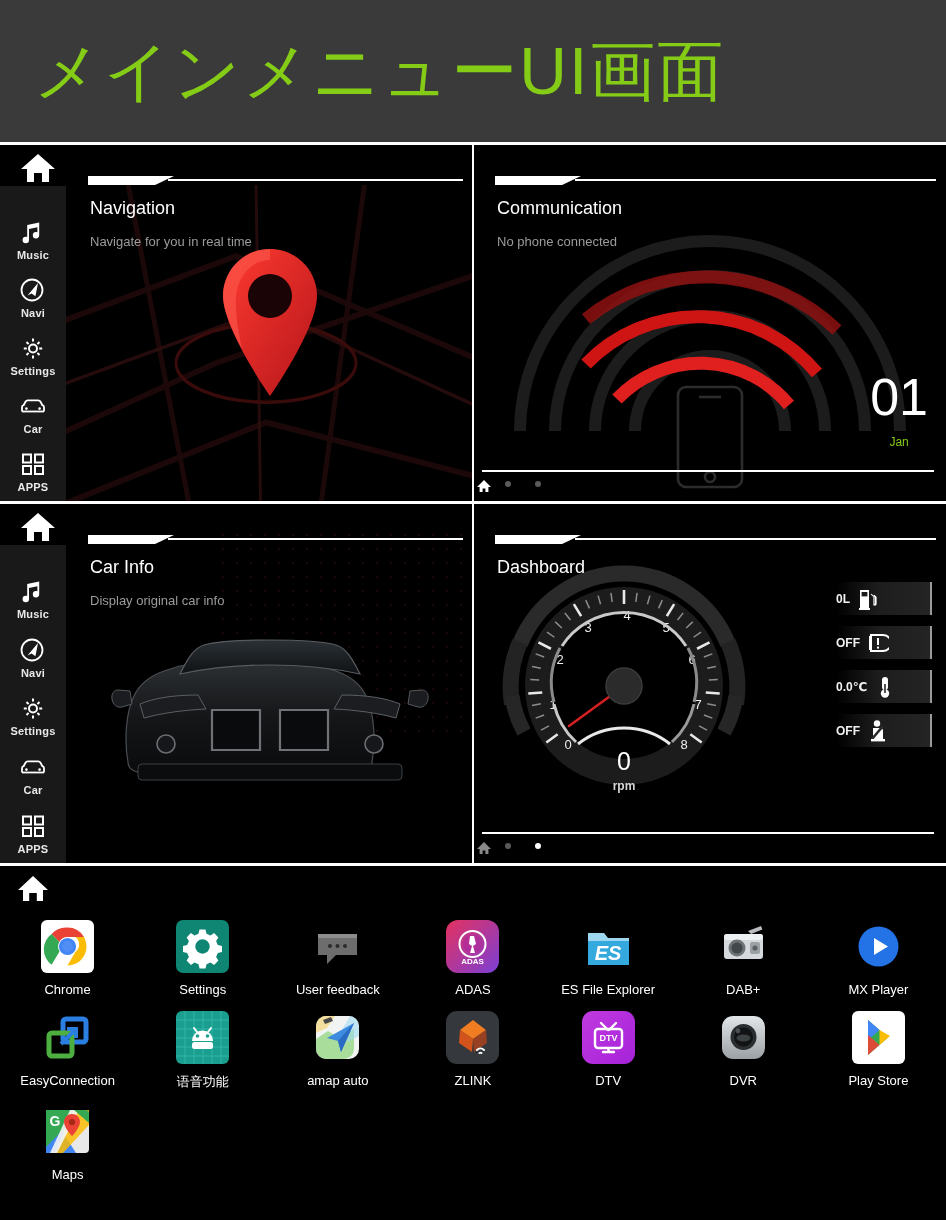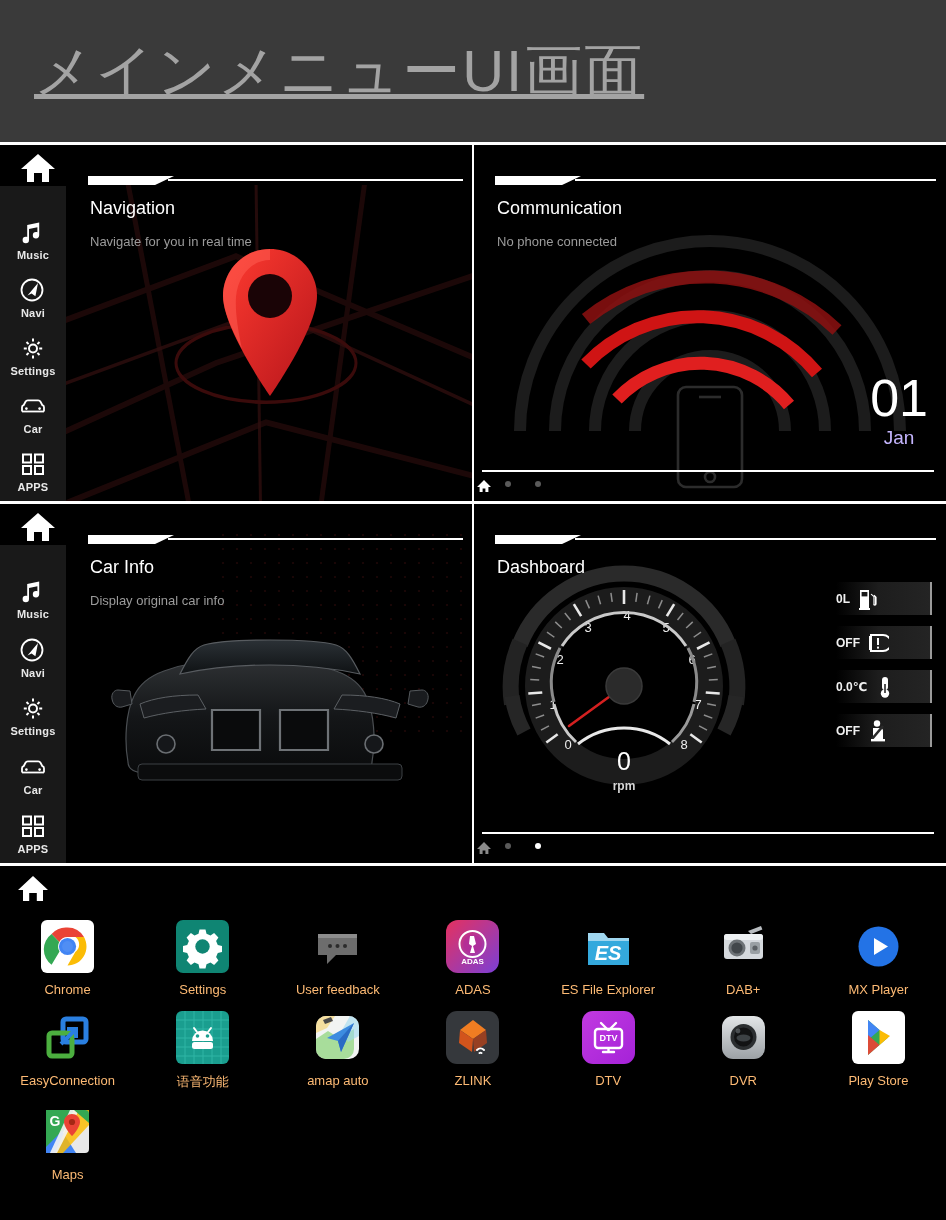--- a/index.html
+++ b/index.html
@@ -9,22 +9,22 @@
     font-family:"Liberation Sans","DejaVu Sans",sans-serif;
     color:#fff;
   }
 
   
   .banner {
     width:946px; height:142px; background:#3a3a3a;
     display:flex; align-items:center; padding-left:34px;
   }
   .banner-title {
-    font-size:58px; color:#a3a3a3; letter-spacing:2px;
-    font-weight:400; line-height:1;text-decoration:underline;
+    font-size:66px; color:#84cc16; letter-spacing:2px;
+    font-weight:400; line-height:1;
   }
 
   
   .panel {
     position:relative; width:946px; height:362px;
     background:#000; overflow:hidden;
     border-top:3px solid #fff; border-bottom:3px solid #fff;
   }
   .panel.p2 { border-top:0; }
 
@@ -83,21 +83,21 @@
   .nav-grid { position:absolute; left:0; top:40px; width:100%; height:100%; opacity:.55; }
   .pin { position:absolute; left:50%; top:96px; transform:translateX(-50%); }
 
   
   .comm-art { position:absolute; inset:0; }
   .comm-waves { position:absolute; left:50%; top:56px; transform:translateX(-50%); }
   .datebox {
     position:absolute; right:18px; bottom:52px; text-align:center; z-index:3;
   }
   .datebox .dnum { font-size:52px; line-height:.92; font-weight:300; color:#fff; }
-  .datebox .dmon { font-size:19px; color:#c4b5fd; margin-top:4px; }
+  .datebox .dmon { font-size:12px; color:#84cc16; margin-top:13px; }
 
   
   .car-art { position:absolute; inset:0; }
   .cargrid { position:absolute; inset:0; opacity:.5; }
   .carimg { position:absolute; left:50%; top:108px; transform:translateX(-50%); }
 
   
   .dash-art { position:absolute; inset:0; }
   .gauge { position:absolute; left:16px; top:58px; }
   .statuscol {
@@ -132,21 +132,21 @@
   .drawer-home { position:absolute; left:16px; top:8px; width:34px; height:30px; }
   .appgrid {
     position:absolute; left:0; top:54px; right:0;
     display:grid; grid-template-columns:repeat(7,1fr); row-gap:14px;
   }
   .app {
     display:flex; flex-direction:column; align-items:center; gap:9px; cursor:pointer;
   }
   .app .iconbox { width:53px; height:53px; position:relative; }
   .app .iconbox svg { width:53px; height:53px; display:block; }
-  .app .alabel { font-size:13px; color:#fdba74; text-align:right; white-space:nowrap; }
+  .app .alabel { font-size:13px; color:#ffffff; text-align:right; white-space:nowrap; }
 </style>
 </head>
 <body>
 
 <div class="banner">
   <div class="banner-title">メインメニューUI画面</div>
 </div>
 
 <div class="panel p1">
 

